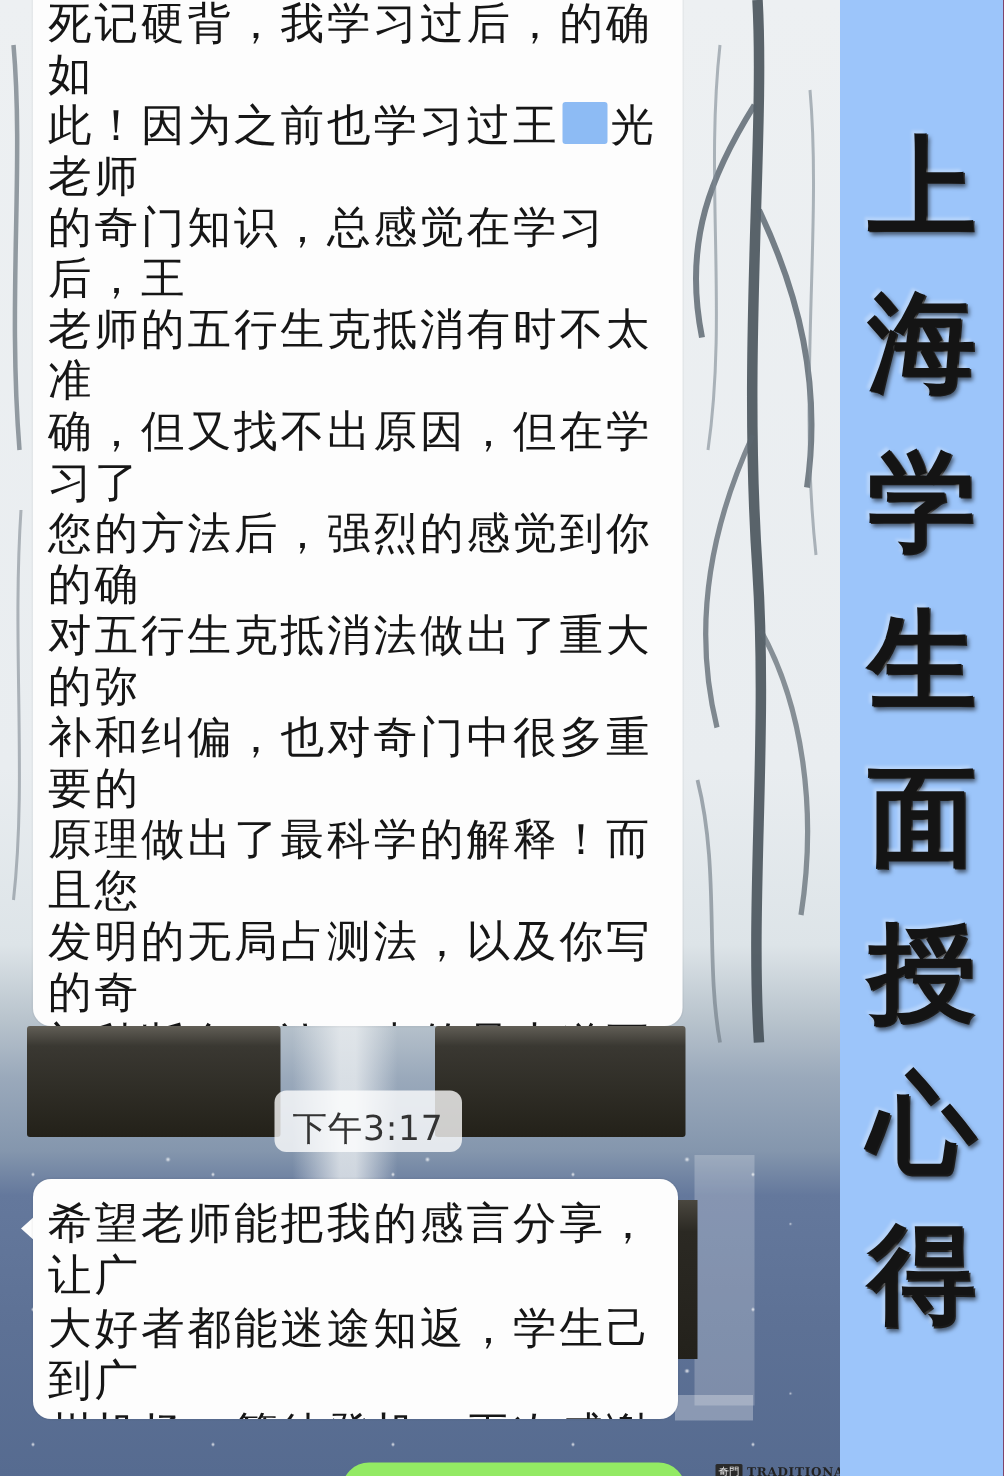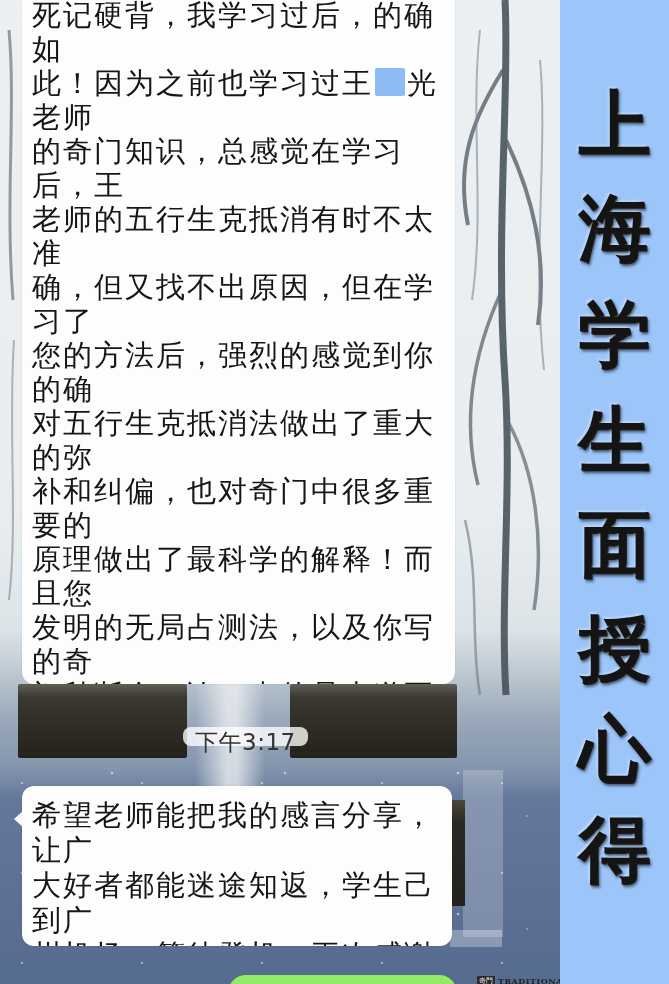--- a/index.html
+++ b/index.html
@@ -65,23 +65,23 @@
     background:linear-gradient(180deg,#615e56 0%,#3a3832 18%,#232119 100%);
   }
   #media-left{left:18px;width:169px;}
   #media-right{left:290px;width:167px;}
   .avatar-strip{
     position:absolute;left:452px;top:800px;width:13px;height:106px;
     background:linear-gradient(180deg,#4a473f 0%,#2b2923 20%,#23211b 100%);
   }
   
   .timestamp{
-    position:absolute;left:183px;top:727px;height:19px;
+    position:absolute;left:183px;top:727px;height:41px;
     background:rgba(255,255,255,.78);border-radius:8px;
-    display:flex;align-items:flex-start;padding:0 12px;
+    display:flex;align-items:flex-end;padding:0 12px;
     font-size:23px;color:#333;letter-spacing:.5px;
   }
   
   .green-bubble{
     position:absolute;left:228px;top:975px;width:229px;height:30px;
     background:#93ea64;border-radius:18px 18px 0 0;
   }
   
   .watermark{
     position:absolute;left:477px;top:976px;display:flex;align-items:flex-start;gap:3px;

